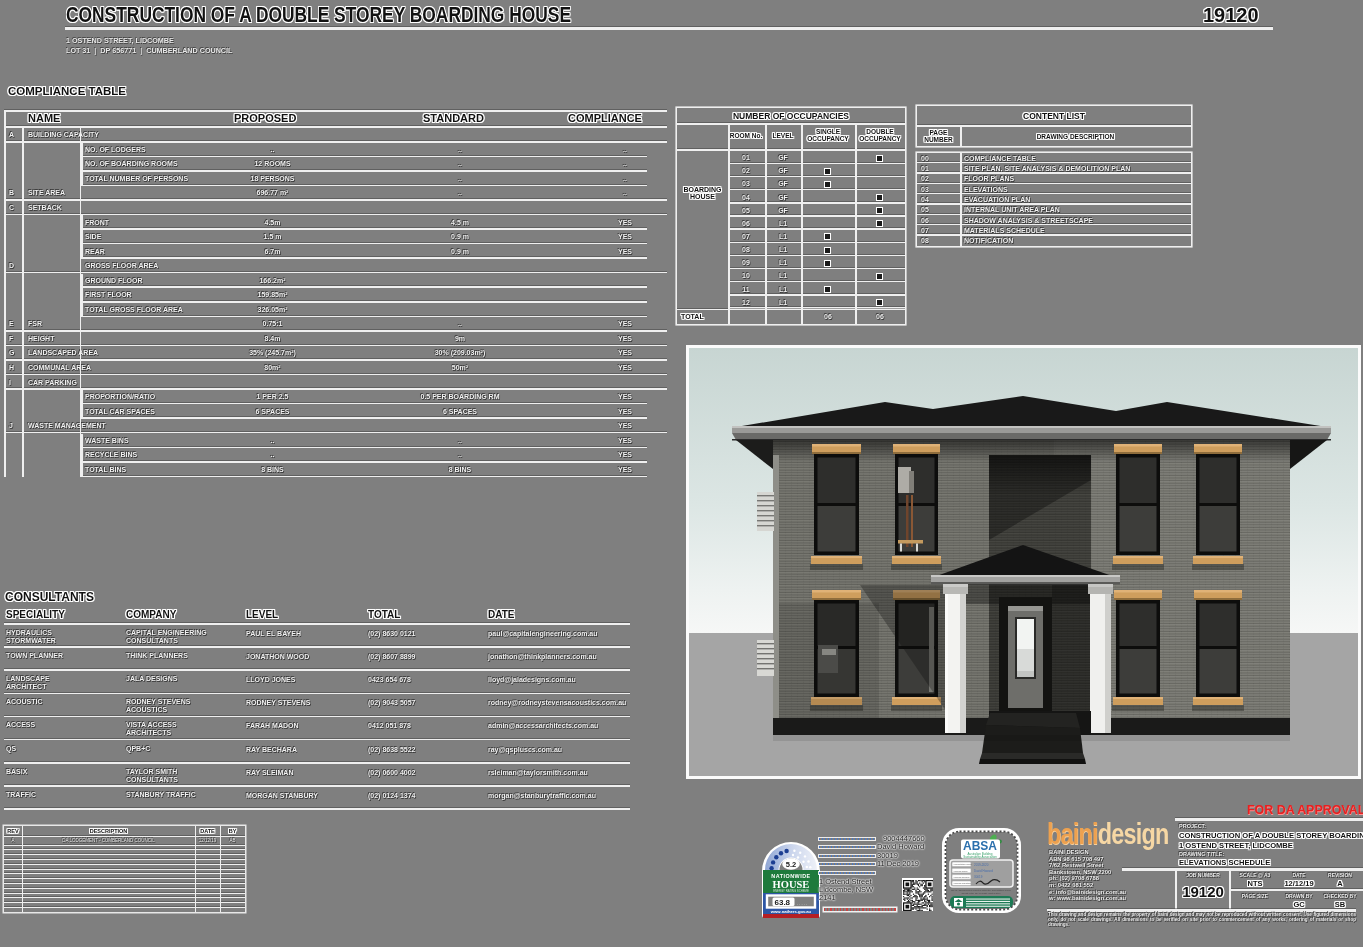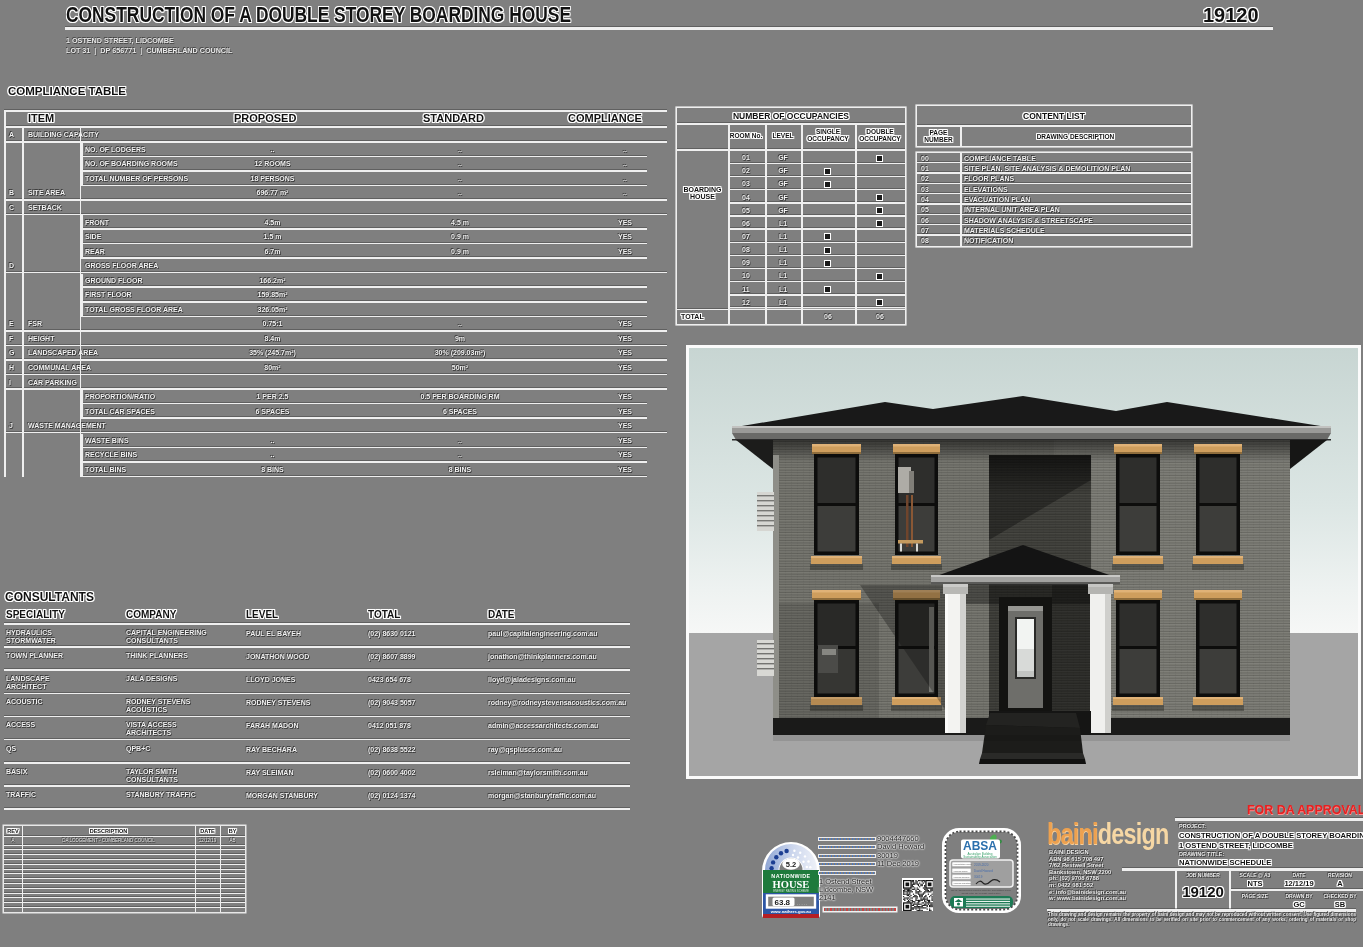--- a/index.html
+++ b/index.html
@@ -21,21 +21,21 @@
 
 <div class="abs wt2" style="left:66px;top:35.5px;font-size:7.2px;">1 OSTEND STREET, LIDCOMBE</div>
 
 <div class="abs wt2" style="left:66px;top:45.5px;font-size:7.2px;">LOT 31&nbsp; | &nbsp;DP 656771&nbsp; | &nbsp;CUMBERLAND COUNCIL</div>
 
 <div class="abs bt" style="left:8px;top:85px;font-size:11.5px;">COMPLIANCE TABLE</div>
 
 <div class="abs" style="left:0;top:0;">
 <div class="hline" style="left:4px;top:110px;width:663px;height:2px;"></div>
 <div class="hline" style="left:4px;top:126px;width:663px;height:2px;"></div>
-<div class="abs bt" style="left:28px;top:112px;font-size:11px;">ITEM</div>
+<div class="abs bt" style="left:28px;top:112px;font-size:11px;">NAME</div>
 <div class="abs bt" style="left:234px;top:112px;font-size:11px;">PROPOSED</div>
 <div class="abs bt" style="left:423px;top:112px;font-size:11px;">STANDARD</div>
 <div class="abs bt" style="left:568px;top:112px;font-size:11px;">COMPLIANCE</div>
 <div class="hline" style="left:4px;top:141.0px;width:663px;height:1.6px;"></div>
 <div class="abs wt" style="left:9px;top:131.2px;font-size:7px;font-weight:bold;">A</div>
 <div class="abs wt" style="left:28px;top:131.2px;font-size:7px;font-weight:bold;">BUILDING CAPACITY</div>
 <div class="hline" style="left:81px;top:155.5px;width:566px;height:1.6px;"></div>
 <div class="vline" style="left:81px;top:142.6px;width:1.6px;height:14.6px;"></div>
 <div class="abs wt" style="left:85px;top:145.8px;font-size:7px;font-weight:bold;">NO. OF LODGERS</div>
 <div class="abs wt" style="left:200px;top:145.8px;width:145px;text-align:center;font-size:7px;font-weight:bold;">..</div>
@@ -560,21 +560,21 @@
       <rect x="3" y="62" width="56" height="21" fill="#2d56a5"></rect>
       <rect x="7" y="64.5" width="48" height="12" fill="#7f7f7f" stroke="#ffffff" stroke-width="2.4"></rect>
       <rect x="12.5" y="66.5" width="22" height="8.5" rx="1.5" fill="#ffffff"></rect>
       <text x="14.5" y="73.8" font-size="8" font-weight="bold" fill="#1a1a1a" font-family="Liberation Sans">63.8</text>
       <text x="37" y="73.5" font-size="4" fill="#e0e0e0" font-family="Liberation Sans">. . . . .</text>
       <text x="31" y="81.5" font-size="4.2" font-weight="bold" fill="#ffffff" text-anchor="middle" font-family="Liberation Sans">www.nathers.gov.au</text>
       <rect x="3" y="83" width="56" height="4" fill="#b51f24"></rect>
     </svg>
 <div class="abs" style="left:819px;top:832px;width:120px;height:80px;font-family:'Liberation Sans',sans-serif;">
       <div class="abs" style="left:0;top:6px;width:56px;height:2.2px;background:repeating-linear-gradient(90deg,#4a78c4 0,#4a78c4 1.2px,rgba(255,255,255,0) 1.2px,rgba(255,255,255,0) 3px);box-shadow:0 0 0 1px rgba(255,255,255,0.85);"></div>
-      <div class="abs" style="left:58px;top:2px;font-size:7.5px;color:#222;text-shadow:0 0 2px #fff,0 0 2px #fff,0 0 2px #fff;white-space:nowrap;">9004447660</div>
+      <div class="abs" style="left:64px;top:2px;font-size:7.5px;color:#222;text-shadow:0 0 2px #fff,0 0 2px #fff,0 0 2px #fff;white-space:nowrap;">9004447660</div>
       <div class="abs" style="left:0;top:14px;width:56px;height:2.2px;background:repeating-linear-gradient(90deg,#4a78c4 0,#4a78c4 1.2px,rgba(255,255,255,0) 1.2px,rgba(255,255,255,0) 3px);box-shadow:0 0 0 1px rgba(255,255,255,0.85);"></div>
       <div class="abs" style="left:58px;top:10px;font-size:7.5px;color:#222;text-shadow:0 0 2px #fff,0 0 2px #fff,0 0 2px #fff;white-space:nowrap;">David Howard</div>
       <div class="abs" style="left:0;top:23px;width:56px;height:2.2px;background:repeating-linear-gradient(90deg,#4a78c4 0,#4a78c4 1.2px,rgba(255,255,255,0) 1.2px,rgba(255,255,255,0) 3px);box-shadow:0 0 0 1px rgba(255,255,255,0.85);"></div>
       <div class="abs" style="left:58px;top:19px;font-size:7.5px;color:#222;text-shadow:0 0 2px #fff,0 0 2px #fff,0 0 2px #fff;white-space:nowrap;">30019</div>
       <div class="abs" style="left:0;top:31px;width:56px;height:2.2px;background:repeating-linear-gradient(90deg,#4a78c4 0,#4a78c4 1.2px,rgba(255,255,255,0) 1.2px,rgba(255,255,255,0) 3px);box-shadow:0 0 0 1px rgba(255,255,255,0.85);"></div>
       <div class="abs" style="left:58px;top:27px;font-size:7.5px;color:#222;text-shadow:0 0 2px #fff,0 0 2px #fff,0 0 2px #fff;white-space:nowrap;">11 Dec 2019</div>
       <div class="abs" style="left:0;top:40px;width:56px;height:2.2px;background:repeating-linear-gradient(90deg,#4a78c4 0,#4a78c4 1.2px,rgba(255,255,255,0) 1.2px,rgba(255,255,255,0) 3px);box-shadow:0 0 0 1px rgba(255,255,255,0.85);"></div>
       <div class="abs" style="left:58px;top:36px;font-size:7.5px;color:#222;text-shadow:0 0 2px #fff,0 0 2px #fff,0 0 2px #fff;white-space:nowrap;"></div>
       <div class="abs" style="left:0;top:46px;font-size:7.5px;color:#222;line-height:8px;text-shadow:0 0 2px #fff,0 0 2px #fff,0 0 2px #fff;">1 Ostend Street<br>Lidcombe, NSW<br>2141</div>
       <div class="abs" style="left:5px;top:76px;width:72px;height:3px;background:repeating-linear-gradient(90deg,#c44 0,#c44 1.2px,rgba(255,255,255,0) 1.2px,rgba(255,255,255,0) 3.2px);box-shadow:0 0 0 1.5px rgba(255,255,255,0.9);"></div>
@@ -888,21 +888,21 @@
       <rect x="24" y="75.3" width="44" height="1.1" fill="#e8f2ec"></rect>
       <rect x="24" y="77.7" width="44" height="1.1" fill="#e8f2ec"></rect>
     </svg>
 <div class="abs" style="left:1047px;top:817px;font-size:30px;font-weight:bold;white-space:nowrap;transform:scaleX(0.78);transform-origin:0 0;font-family:'Liberation Sans',sans-serif;letter-spacing:-1px;"><span style="color:#eda14f;text-shadow:0.5px 0.5px 0 #f7cf9b;">baini</span><span style="color:#f6d7a4;">design</span></div>
     <div class="abs wt" style="left:1049px;top:849px;font-size:5.8px;font-weight:bold;line-height:6.6px;">BAINI DESIGN<br>ABN 98 615 708 497<br>7/62 Restwell Street<br>Bankstown, NSW 2200<br>ph: (02) 9708 6788<br>m: 0422 081 552<br>e: info@bainidesign.com.au<br>w: www.bainidesign.com.au</div>
     <div class="hline" style="left:1175px;top:818px;width:188px;height:3px;"></div>
     <div class="abs wt" style="left:1179px;top:823px;font-size:5.5px;font-weight:bold;">PROJECT:</div>
     <div class="abs bt" style="left:1179px;top:831px;font-size:7.6px;white-space:nowrap;">CONSTRUCTION OF A DOUBLE STOREY BOARDING HOUSE</div>
     <div class="abs bt" style="left:1179px;top:840.5px;font-size:7.6px;white-space:nowrap;">1 OSTEND STREET, LIDCOMBE</div>
     <div class="abs wt" style="left:1179px;top:850.5px;font-size:5.5px;font-weight:bold;">DRAWING TITLE:</div>
-    <div class="abs bt" style="left:1179px;top:857.5px;font-size:7.6px;white-space:nowrap;">NATIONWIDE SCHEDULE</div>
+    <div class="abs bt" style="left:1179px;top:857.5px;font-size:7.6px;white-space:nowrap;">ELEVATIONS SCHEDULE</div>
     <div class="hline" style="left:1122px;top:868px;width:241px;height:3px;"></div>
     <div class="abs wt" style="left:1176px;top:872px;width:54px;text-align:center;font-size:5px;font-weight:bold;">JOB NUMBER</div>
     <div class="abs bt" style="left:1176px;top:883px;width:54px;text-align:center;font-size:15px;">19120</div>
     <div class="vline" style="left:1175px;top:871px;width:2px;height:39px;"></div>
     <div class="vline" style="left:1229px;top:871px;width:2px;height:39px;"></div>
     <div class="abs wt" style="left:1233px;top:872px;width:44px;text-align:center;font-size:5px;font-weight:bold;">SCALE @ A3</div>
     <div class="abs wt" style="left:1277px;top:872px;width:44px;text-align:center;font-size:5px;font-weight:bold;">DATE</div>
     <div class="abs wt" style="left:1321px;top:872px;width:38px;text-align:center;font-size:5px;font-weight:bold;">REVISION</div>
     <div class="abs bt" style="left:1233px;top:879px;width:44px;text-align:center;font-size:7.5px;">NTS</div>
     <div class="abs bt" style="left:1277px;top:879px;width:44px;text-align:center;font-size:7.5px;">12/12/19</div>

